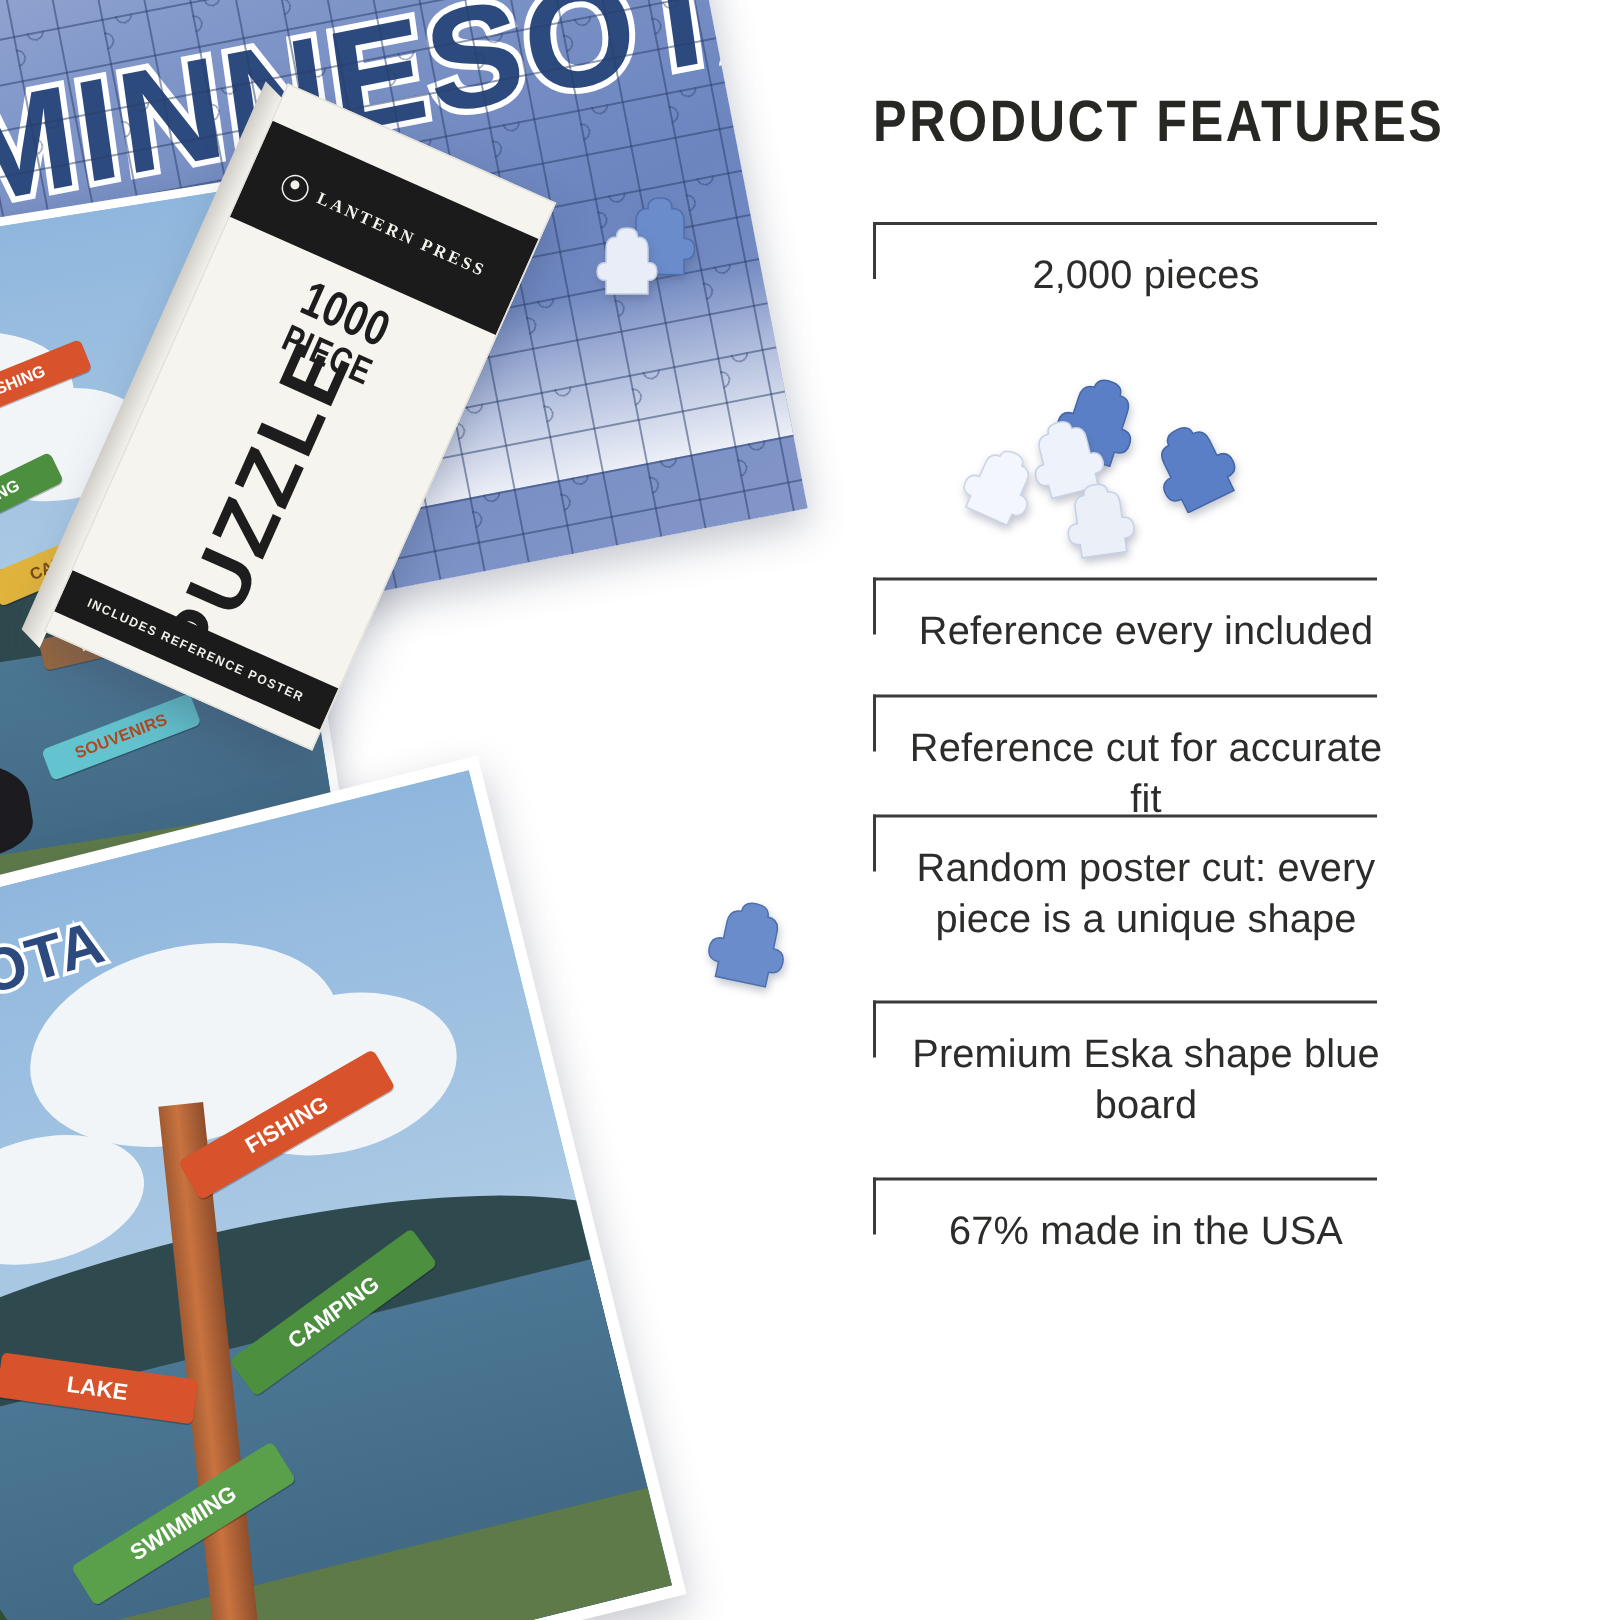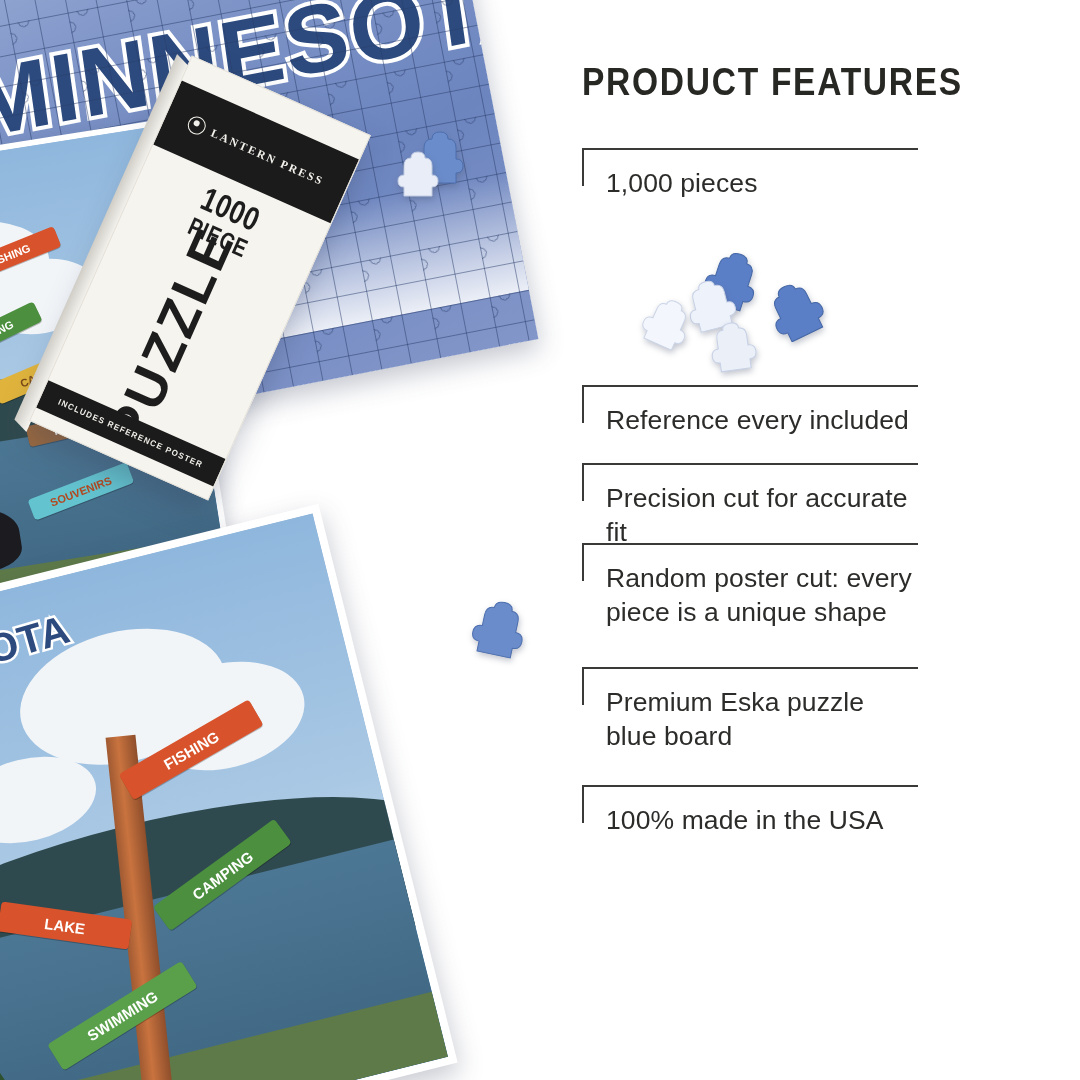--- a/index.html
+++ b/index.html
@@ -7,21 +7,21 @@
   body{
     width:1080px;height:1080px;
     background:#ffffff;
     font-family:"Liberation Sans", sans-serif;
     overflow:hidden;
     position:relative;
   }
   #stage{position:absolute;left:0;top:0;width:1080px;height:1080px;overflow:hidden;background:#fff;}
 
   
-  #features-panel{position:absolute;left:578px;top:60px;width:350px;height:820px;}
+  #features-panel{position:absolute;left:578px;top:60px;width:350px;height:820px;text-align:center;}
   #features-title{
     font-family:"Liberation Sans", sans-serif;
     font-weight:bold;
     font-size:39px;
     letter-spacing:2.0px;
     color:#272724;
     transform:scaleX(0.86);
     transform-origin:left top;
     white-space:nowrap;
     margin:0 0 0 4px;
@@ -280,48 +280,48 @@
 
   </div>
 
   <div id="features-panel">
 
     <div id="features-title">PRODUCT FEATURES</div>
 
     <div class="feature-item" style="top:88px;">
       <div class="feature-rule"></div>
       <div class="feature-tick"></div>
-      <div class="feature-text">1,000 pieces</div>
+      <div class="feature-text">2,000 pieces</div>
     </div>
 
     <div class="feature-item" style="top:325px;">
       <div class="feature-rule"></div>
       <div class="feature-tick"></div>
       <div class="feature-text">Reference every included</div>
     </div>
 
     <div class="feature-item" style="top:403px;">
       <div class="feature-rule"></div>
       <div class="feature-tick"></div>
-      <div class="feature-text">Precision cut for accurate fit</div>
+      <div class="feature-text">Reference cut for accurate fit</div>
     </div>
 
     <div class="feature-item" style="top:483px;">
       <div class="feature-rule"></div>
       <div class="feature-tick"></div>
       <div class="feature-text">Random poster cut: every piece is a unique shape</div>
     </div>
 
     <div class="feature-item" style="top:607px;">
       <div class="feature-rule"></div>
       <div class="feature-tick"></div>
-      <div class="feature-text">Premium Eska puzzle blue board</div>
+      <div class="feature-text">Premium Eska shape blue board</div>
     </div>
 
     <div class="feature-item" style="top:725px;">
       <div class="feature-rule"></div>
       <div class="feature-tick"></div>
-      <div class="feature-text">100% made in the USA</div>
+      <div class="feature-text">67% made in the USA</div>
     </div>
 
   </div>
 
 </div>
 
 </body></html>

